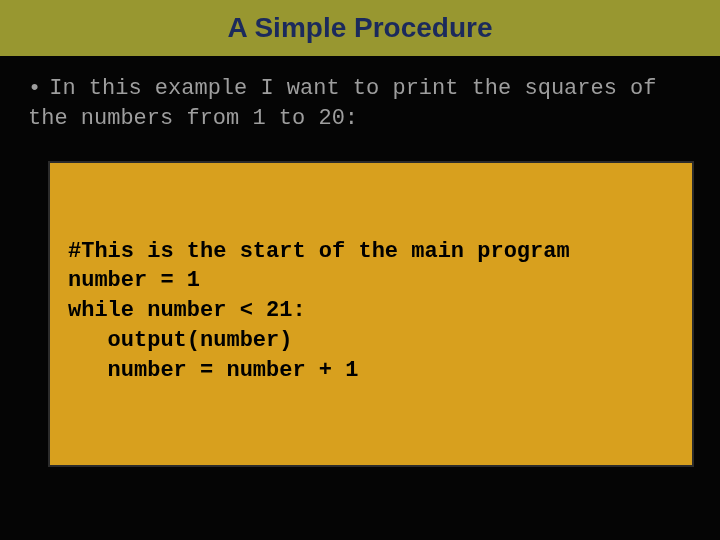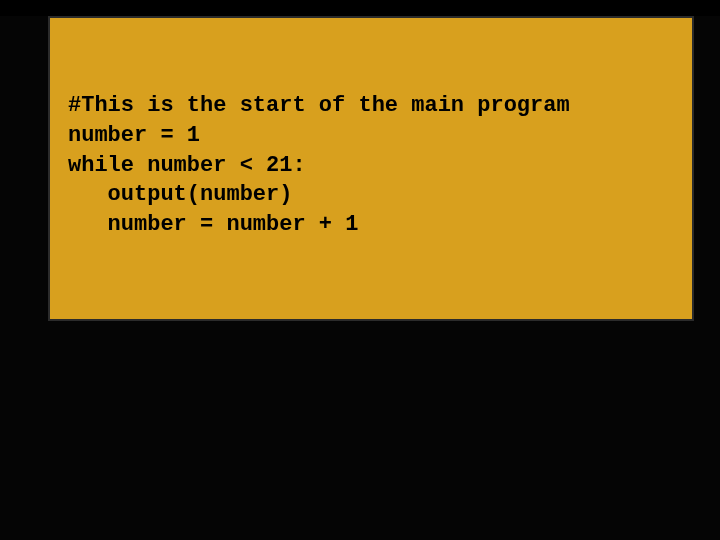--- a/index.html
+++ b/index.html
@@ -49,21 +49,25 @@
     line-height: 1.35;
     white-space: pre-wrap;
   }
   .code-box .block { margin-bottom: 22px; }
   .code-box .block:last-child { margin-bottom: 0; }
 </style>
 </head>
 <body>
 
 <div class="slide">
+  <div class="title-bar">A Simple Procedure</div>
 
+  <div class="intro">
+    <span class="bullet">•</span><span>In this example I want to print the squares of the numbers from 1 to 20:</span>
+  </div>
 
   <div class="code-box">
     <div class="block">#This is the start of the main program
 number = 1
 while number &lt; 21:
    output(number)
    number = number + 1</div>
   </div>
 </div>
 

